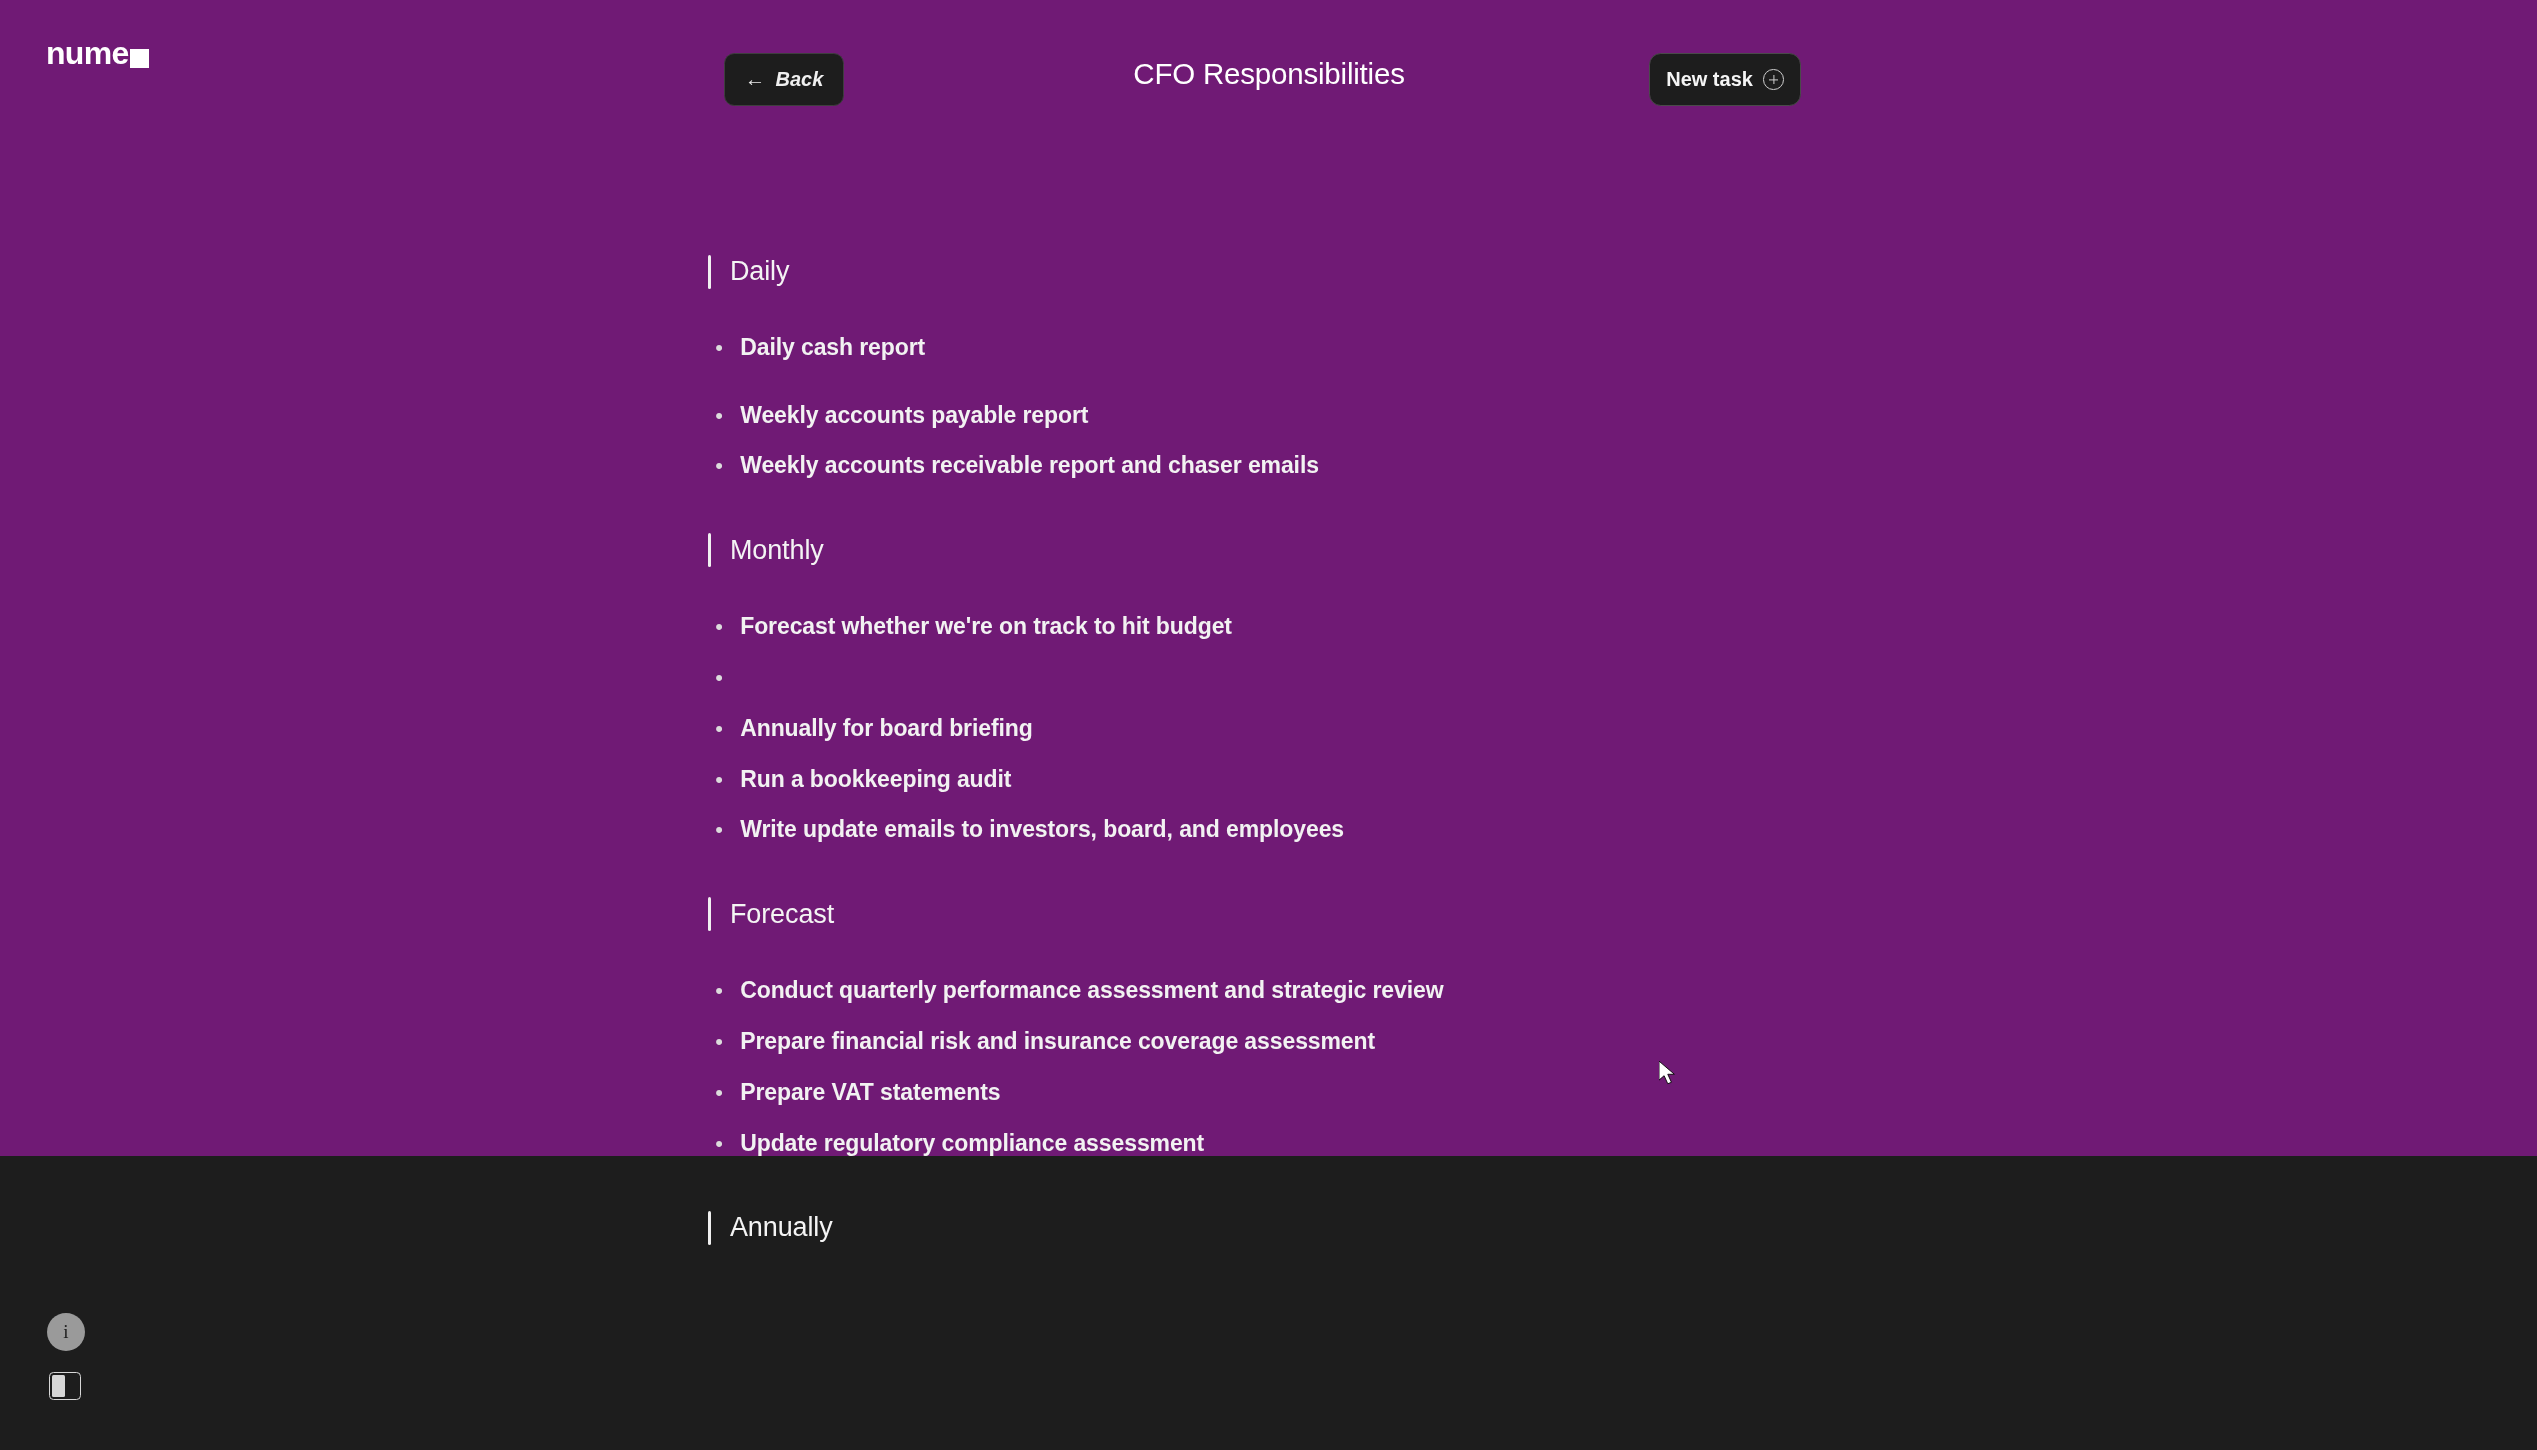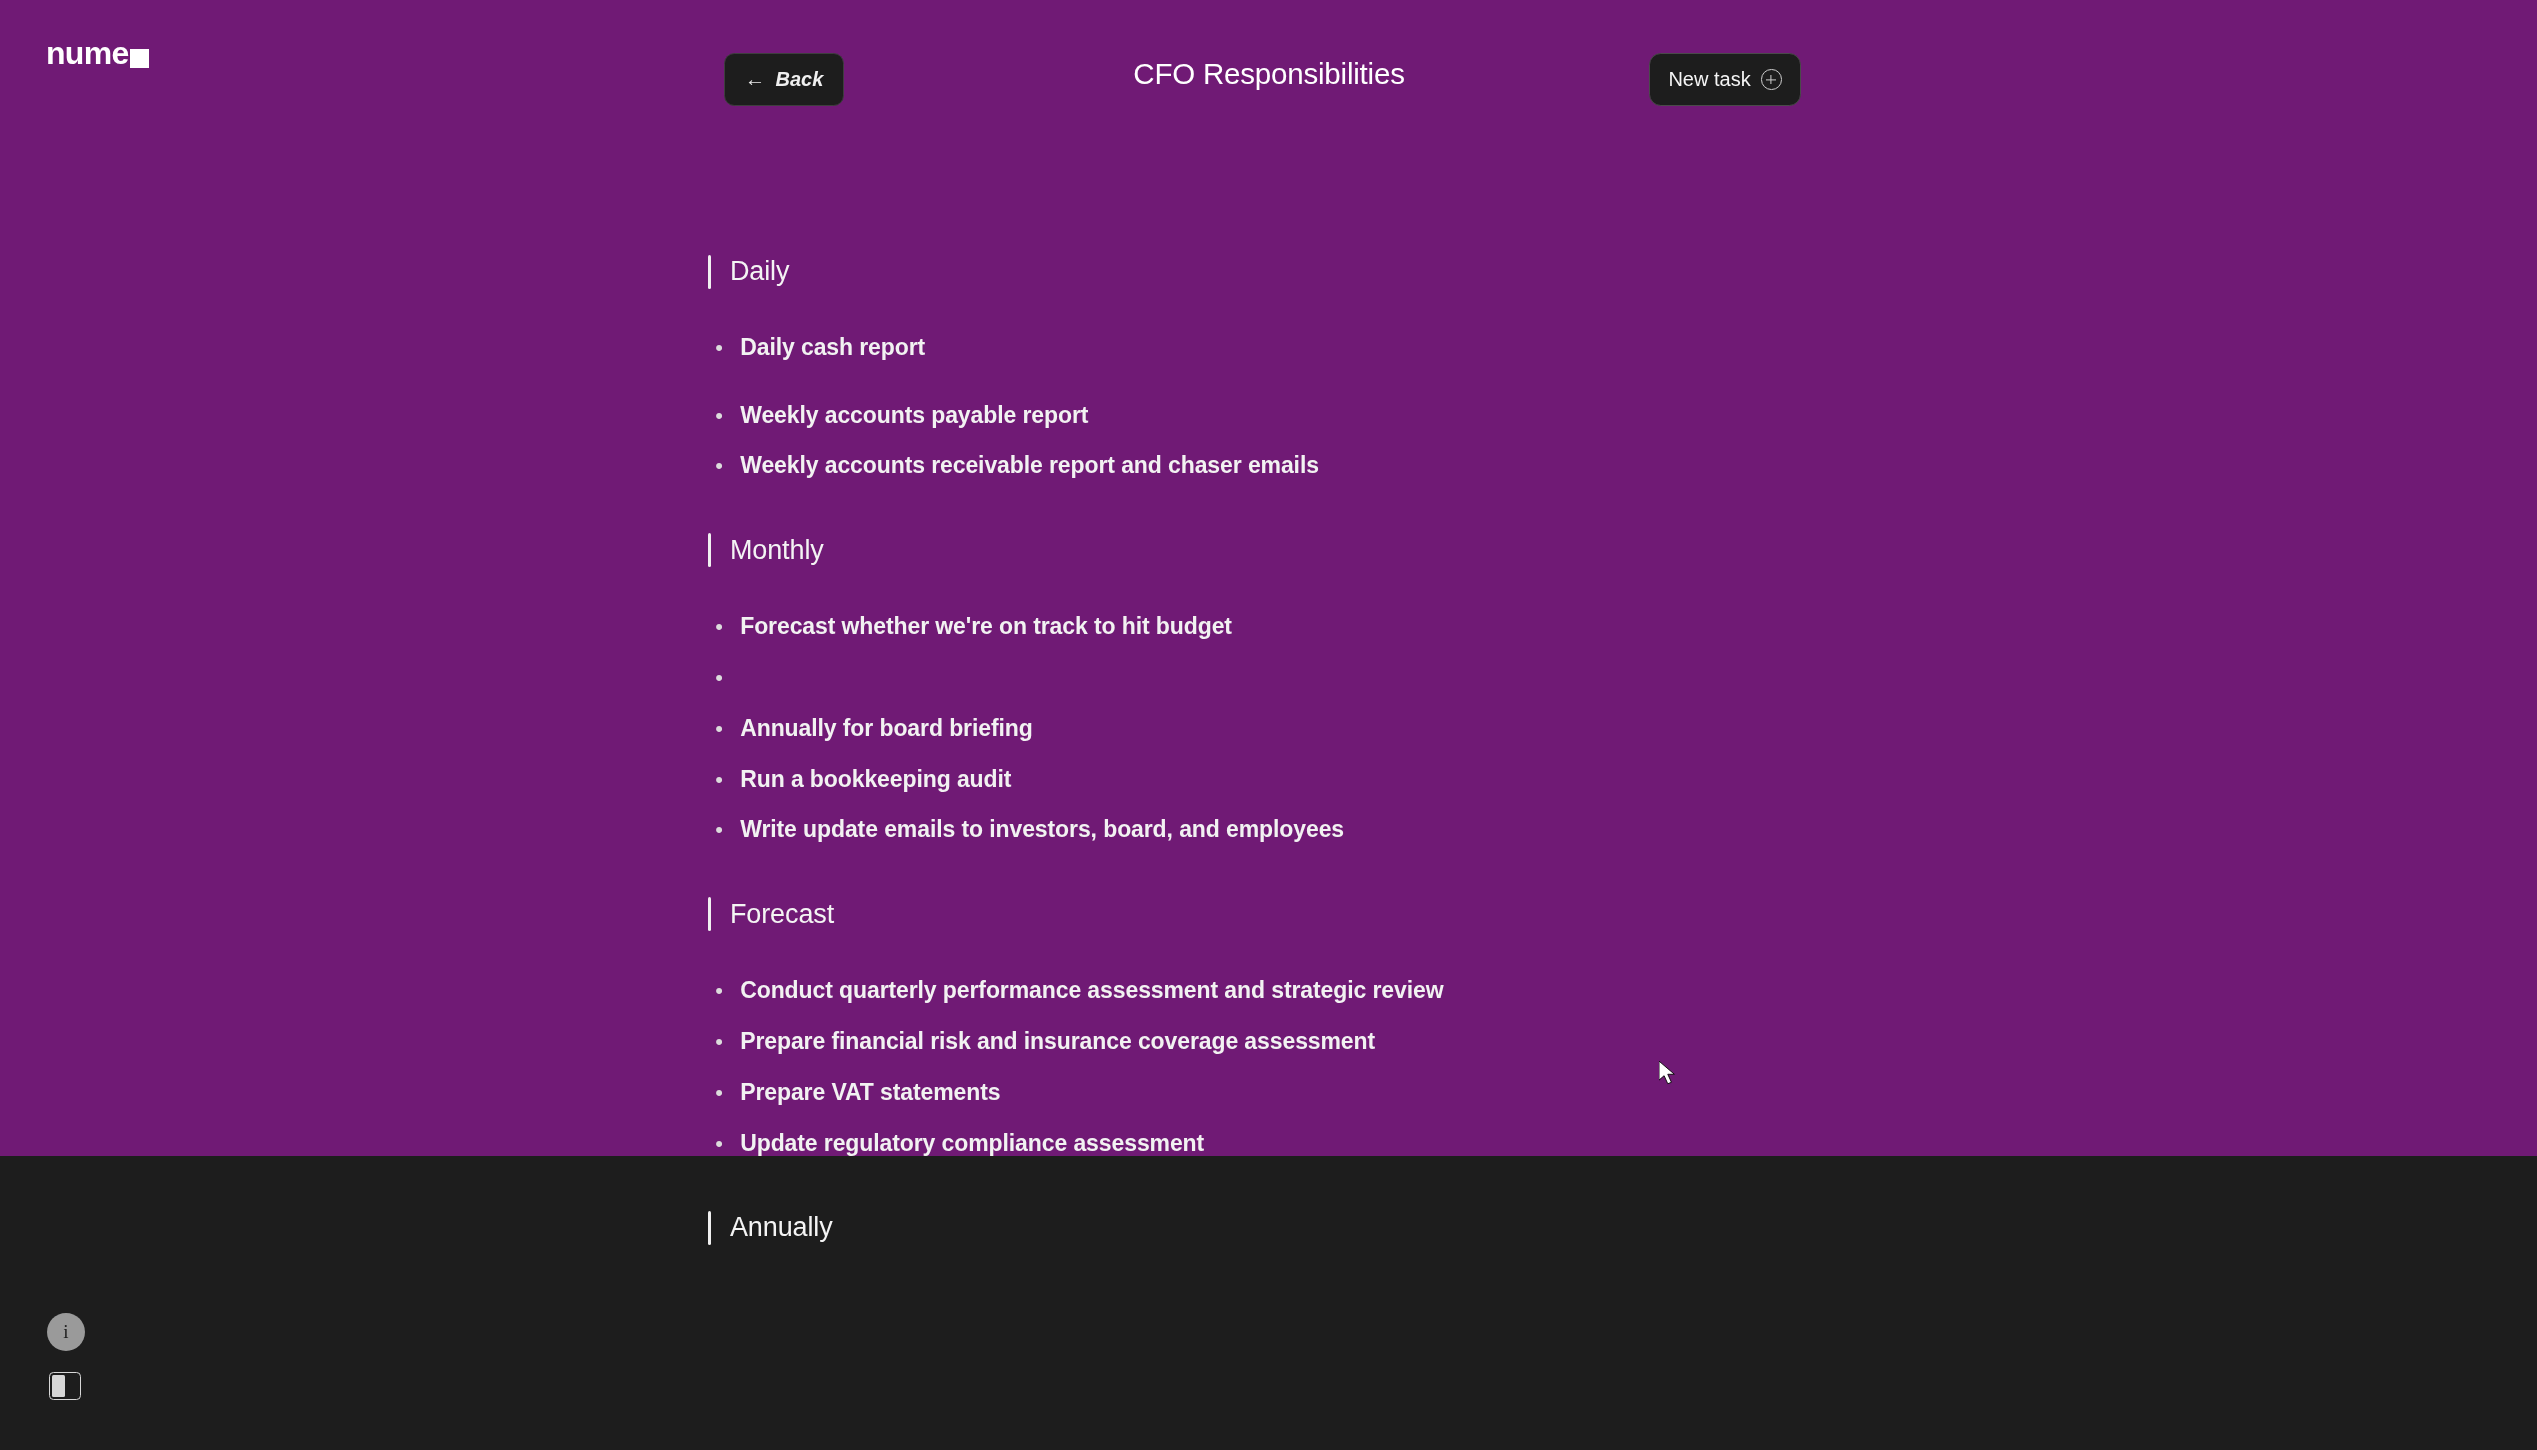--- a/index.html
+++ b/index.html
@@ -90,21 +90,21 @@
     border-radius: 11.8px;
     background: #1d1d1d;
     display: flex;
     align-items: center;
     justify-content: center;
     gap: 10.3px;
     cursor: pointer;
   }
   .new-task-label {
     font-size: 20px;
-    font-weight: 400;
+    font-weight: 700;
     color: #f5f5f5;
   }
   .plus-circle {
     width: 20.6px;
     height: 20.6px;
     border-radius: 50%;
     border: 1.2px solid #cfcfcf;
     position: relative;
   }
   .plus-circle::before,

